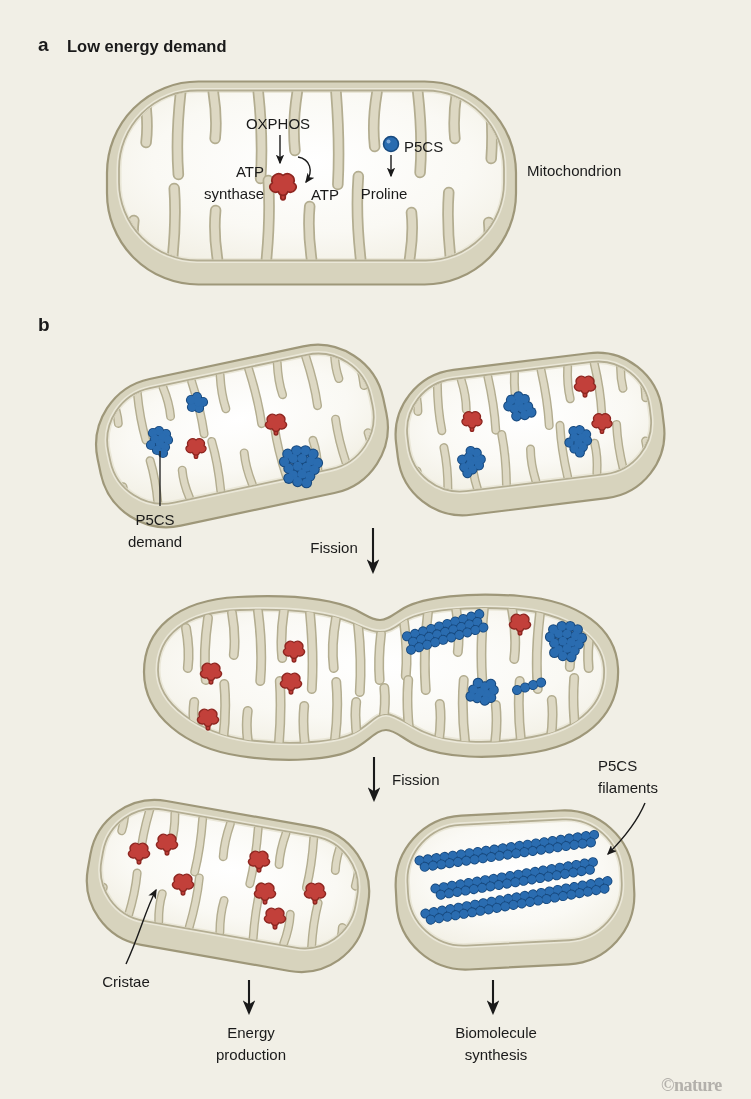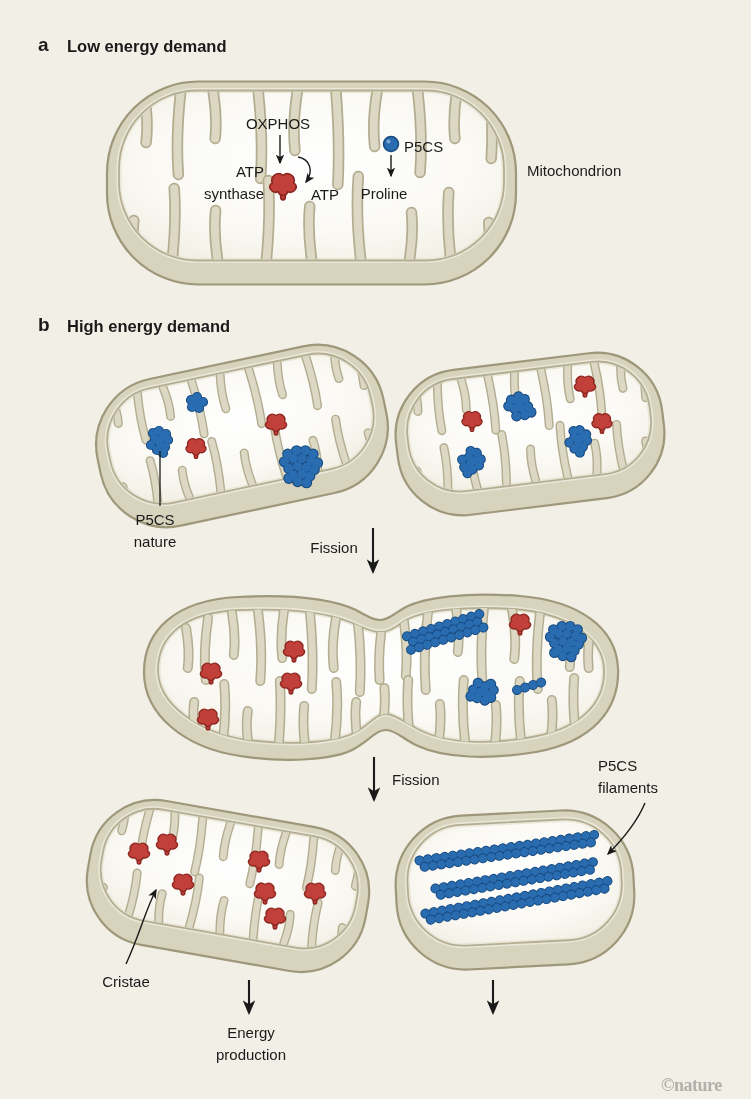--- a/index.html
+++ b/index.html
@@ -616,32 +616,35 @@
   <div class="lbl ra" style="left:186px;top:161px;width:78px">
     <span>ATP</span><br>
     <span>synthase</span>
   </div>
   <div class="lbl c" style="left:325px;top:195px">ATP</div>
   <div class="lbl" style="left:404px;top:136px">P5CS</div>
   <div class="lbl c" style="left:384px;top:194px">Proline</div>
   <div class="lbl" style="left:527px;top:160px">Mitochondrion</div>
 
   <div class="lbl hdr-letter" style="left:38px;top:311px">b</div>
-  <div class="lbl hdr" style="left:67px;top:315px">High energy demand</div>
 
   <div class="lbl c" style="left:155px;top:531px">
     <span>P5CS</span><br>
-    <span>nature</span>
+    <span>demand</span>
   </div>
   <div class="lbl c" style="left:334px;top:548px">Fission</div>
   <div class="lbl" style="left:392px;top:769px">Fission</div>
   <div class="lbl" style="left:598px;top:755px">
     <span>P5CS</span><br>
     <span>filaments</span>
   </div>
   <div class="lbl c" style="left:126px;top:982px">Cristae</div>
   <div class="lbl c" style="left:251px;top:1044px">
     <span>Energy</span><br>
     <span>production</span>
   </div>
+  <div class="lbl c" style="left:496px;top:1044px">
+    <span>Biomolecule</span><br>
+    <span>synthesis</span>
+  </div>
 
   <div class="lbl credit" style="left:661px;top:1072px">©nature</div>
 </div>
 
 </body></html>

